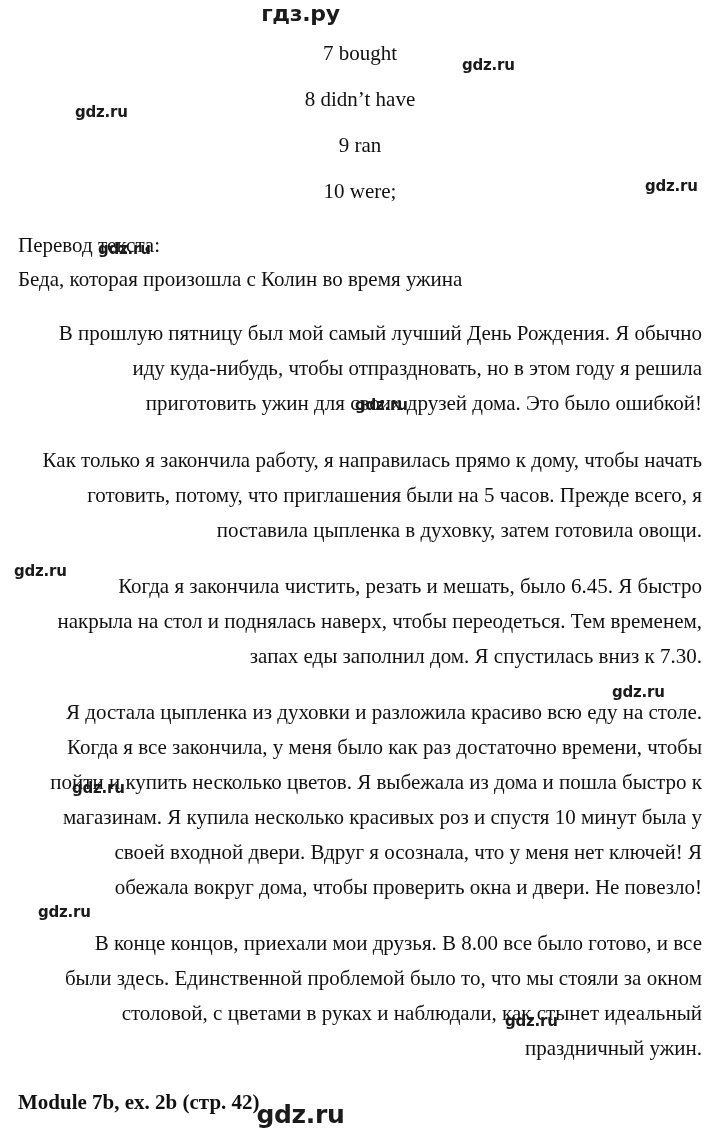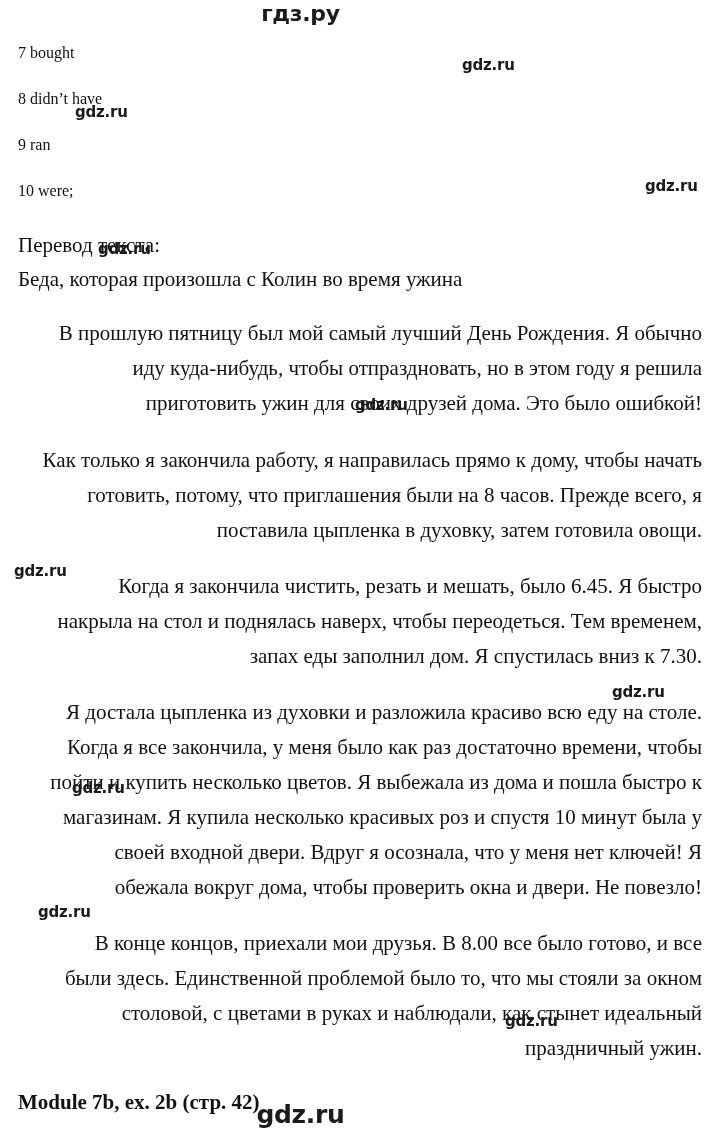--- a/index.html
+++ b/index.html
@@ -45,23 +45,24 @@
     top: 30px;
     width: 684px;
   }
 
   .answers {
     margin: 0;
     padding: 0;
     list-style: none;
   }
   .answer-item {
-    font-size: 16px;
+    font-size: 21px;
     line-height: 46px;
     white-space: nowrap;
+    text-align: center;
   }
 
   .section-label {
     font-size: 21px;
     line-height: 30px;
     margin-top: 16px;
   }
 
   .story-title {
     font-size: 21px;
@@ -113,21 +114,21 @@
     <li class="answer-item">8 didn’t have</li>
     <li class="answer-item">9 ran</li>
     <li class="answer-item">10 were;</li>
   </ul>
 
   <div class="section-label">Перевод текста:</div>
 
   <div class="story-title">Беда, которая произошла с Колин во время ужина</div>
 
   <p class="para">В прошлую пятницу был мой самый лучший День Рождения. Я обычно иду куда-нибудь, чтобы отпраздновать, но в этом году я решила приготовить ужин для своих друзей дома. Это было ошибкой!</p>
-  <p class="para">Как только я закончила работу, я направилась прямо к дому, чтобы начать готовить, потому, что приглашения были на 8 часов. Прежде всего, я поставила цыпленка в духовку, затем готовила овощи.</p>
+  <p class="para">Как только я закончила работу, я направилась прямо к дому, чтобы начать готовить, потому, что приглашения были на 5 часов. Прежде всего, я поставила цыпленка в духовку, затем готовила овощи.</p>
   <p class="para tight">Когда я закончила чистить, резать и мешать, было 6.45. Я быстро накрыла на стол и поднялась наверх, чтобы переодеться. Тем временем, запах еды заполнил дом. Я спустилась вниз к 7.30.</p>
   <p class="para tight">Я достала цыпленка из духовки и разложила красиво всю еду на столе. Когда я все закончила, у меня было как раз достаточно времени, чтобы пойти и купить несколько цветов. Я выбежала из дома и пошла быстро к магазинам. Я купила несколько красивых роз и спустя 10 минут была у своей входной двери. Вдруг я осознала, что у меня нет ключей! Я обежала вокруг дома, чтобы проверить окна и двери. Не повезло!</p>
   <p class="para tight">В конце концов, приехали мои друзья. В 8.00 все было готово, и все были здесь. Единственной проблемой было то, что мы стояли за окном столовой, с цветами в руках и наблюдали, как стынет идеальный праздничный ужин.</p>
 
 </div>
 
 <div class="task-heading">Module 7b, ex. 2b (стр. 42)</div>
 
 <div id="watermark-layer">
     <div class="wm" style="left: 462px; top: 56px;">gdz.ru</div>

